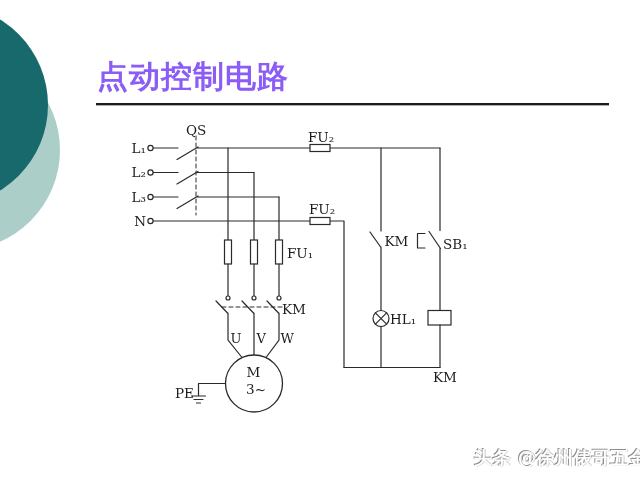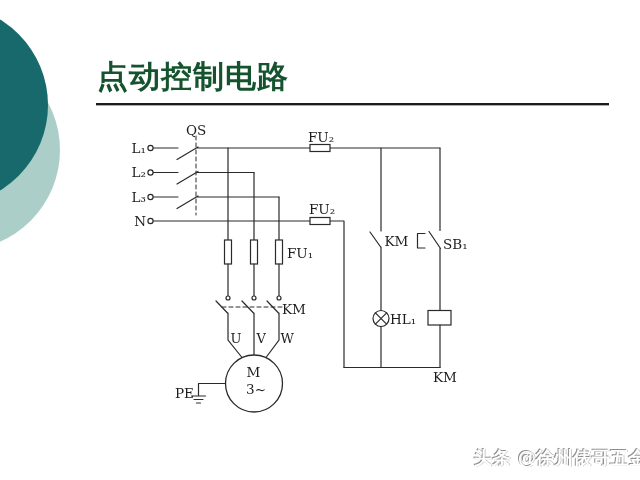--- a/index.html
+++ b/index.html
@@ -5,21 +5,21 @@
   html,body{margin:0;padding:0;background:#e8e8e8;}
   #slide{
     position:relative;width:640px;height:480px;background:#ffffff;
     overflow:hidden;font-family:"DejaVu Serif","Liberation Serif",serif;
   }
   .circle{position:absolute;border-radius:50%;}
   #circle-light{left:-140px;top:50px;width:200px;height:200px;background:#abcfc8;}
   #circle-dark{left:-152px;top:5px;width:200px;height:200px;background:#17696b;}
   #page-title{
     position:absolute;left:97px;top:56px;width:480px;
-    font-size:31px;font-weight:bold;color:#14532d;letter-spacing:1px;
+    font-size:31px;font-weight:bold;color:#8b5cf6;letter-spacing:1px;
     white-space:nowrap;
   }
   #title-underline{
     position:absolute;left:96px;top:103px;width:513px;height:2px;
     background:#1c1c1c;border-bottom:1px solid #aaaaaa;
   }
   #diagram-svg{position:absolute;left:0;top:0;}
   #watermark{
     position:absolute;left:474px;top:446px;
     font-size:18px;font-weight:bold;color:#ffffff;white-space:nowrap;

